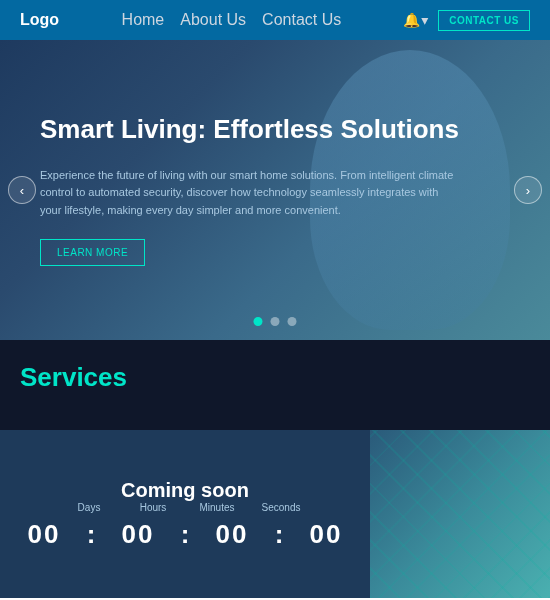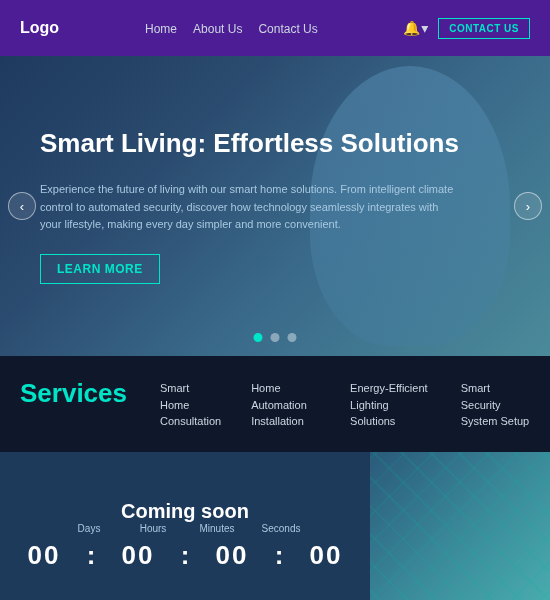--- a/index.html
+++ b/index.html
@@ -1,42 +1,42 @@
 <!DOCTYPE html>
 <html><head>
   <meta charset="utf-8">
   <style>
     * { margin: 0; padding: 0; box-sizing: border-box; }
     body { width: 550px; height: 600px; overflow: hidden; font-family: Arial, sans-serif; }
 
     
     .navbar {
-      background: #4c1d95;
+      background: #0369a1;
       display: flex;
       align-items: center;
       justify-content: space-between;
       padding: 8px 20px;
-      height: 56px;
+      height: 40px;
       position: relative;
       z-index: 10;
     }
     .nav-logo {
       color: #fff;
       font-weight: bold;
       font-size: 16px;
     }
     .nav-links {
       display: flex;
       gap: 16px;
       list-style: none;
     }
     .nav-links a {
       color: #cdd6e0;
       text-decoration: none;
-      font-size: 12px;
+      font-size: 16px;
     }
     .nav-right {
       display: flex;
       align-items: center;
       gap: 10px;
     }
     .nav-bell {
       color: #cdd6e0;
       font-size: 14px;
     }
@@ -86,22 +86,22 @@
       color: #a8c8e0;
       font-size: 11px;
       line-height: 1.6;
       margin-bottom: 20px;
       max-width: 420px;
     }
     .hero-btn {
       background: transparent;
       border: 1.5px solid #00e5c8;
       color: #00e5c8;
-      font-size: 12px;
-      font-weight: bold;
+      font-size: 10px;
+      font-weight: normal;
       padding: 7px 16px;
       cursor: pointer;
       letter-spacing: 0.5px;
     }
     .hero-prev, .hero-next {
       position: absolute;
       top: 50%;
       transform: translateY(-50%);
       width: 28px;
       height: 28px;
@@ -263,26 +263,20 @@
   <button class="hero-next">›</button>
   <div class="hero-dots">
     <span class="dot active"></span>
     <span class="dot"></span>
     <span class="dot"></span>
   </div>
 </section>
 
 <section class="services">
   <div class="services-title">Services</div>
-  <div class="services-list">
-    <div class="service-item">Smart Home Consultation</div>
-    <div class="service-item">Home Automation Installation</div>
-    <div class="service-item">Energy-Efficient Lighting Solutions</div>
-    <div class="service-item">Smart Security System Setup</div>
-  </div>
 </section>
 
 <div class="coming-soon-wrapper">
   <div class="coming-soon-left">
     <div class="coming-soon-title">Coming soon</div>
     <div class="countdown-labels">
       <span class="countdown-label">Days</span>
       <span class="countdown-sep-label"></span>
       <span class="countdown-label">Hours</span>
       <span class="countdown-sep-label"></span>

